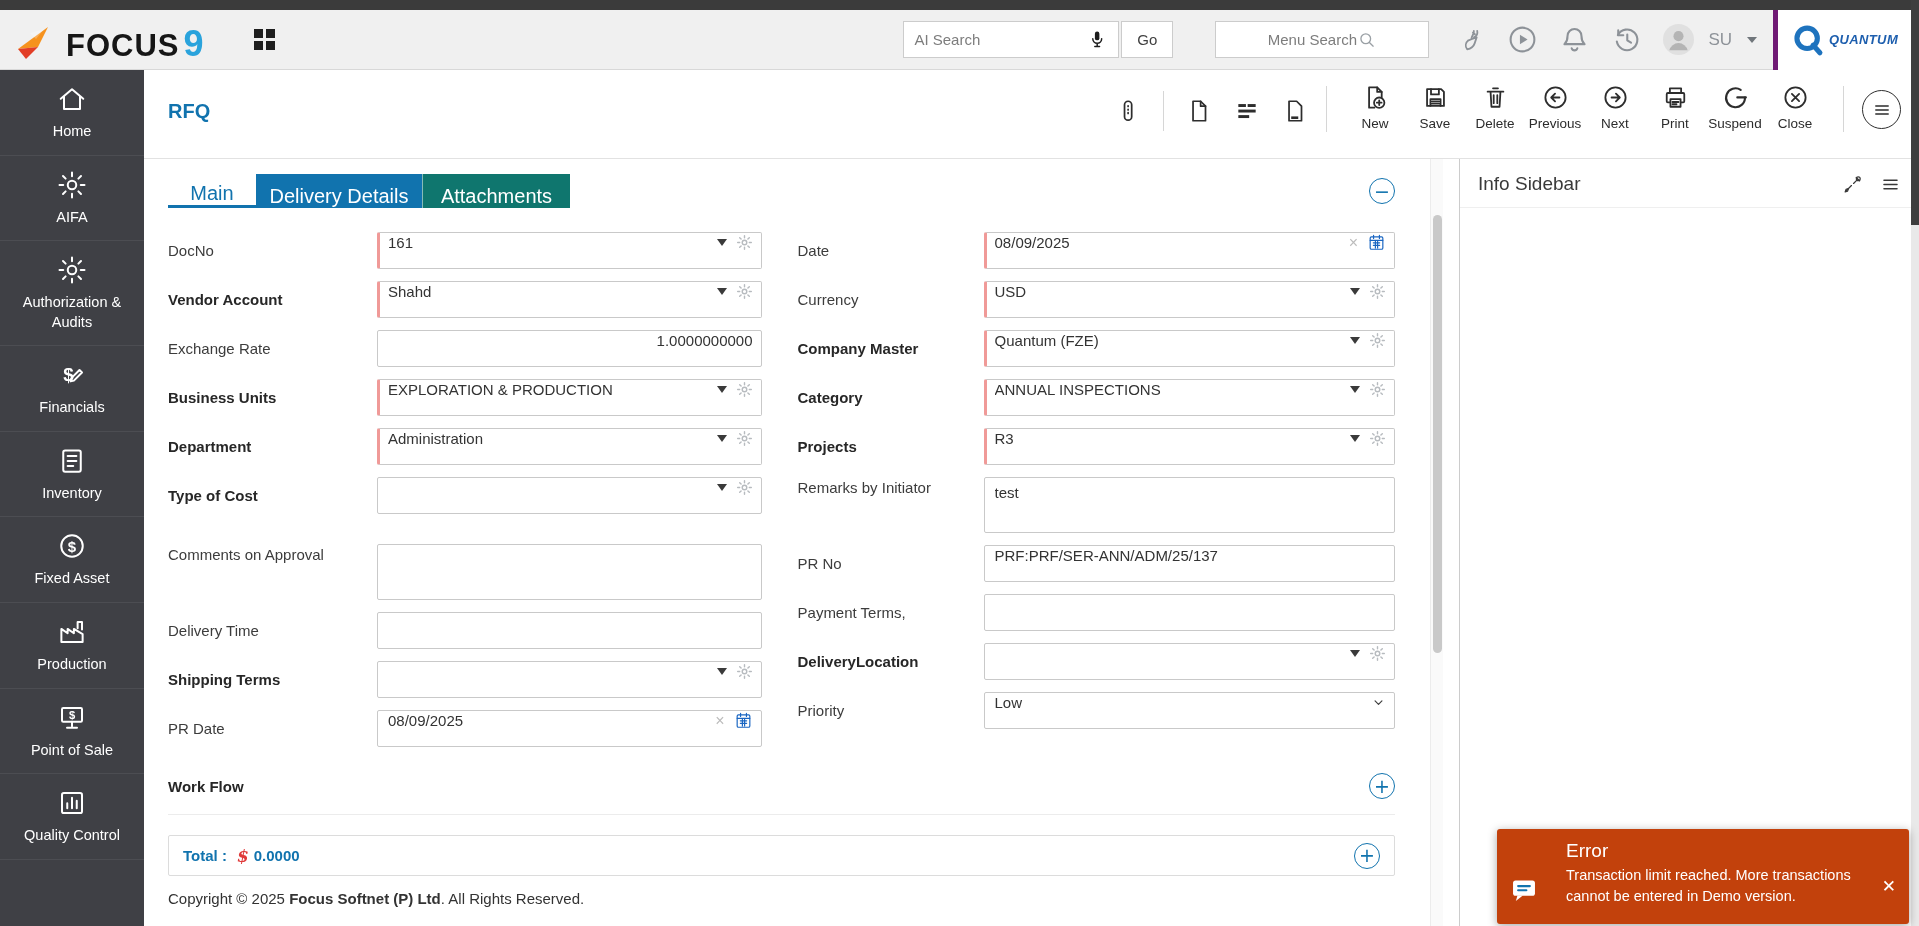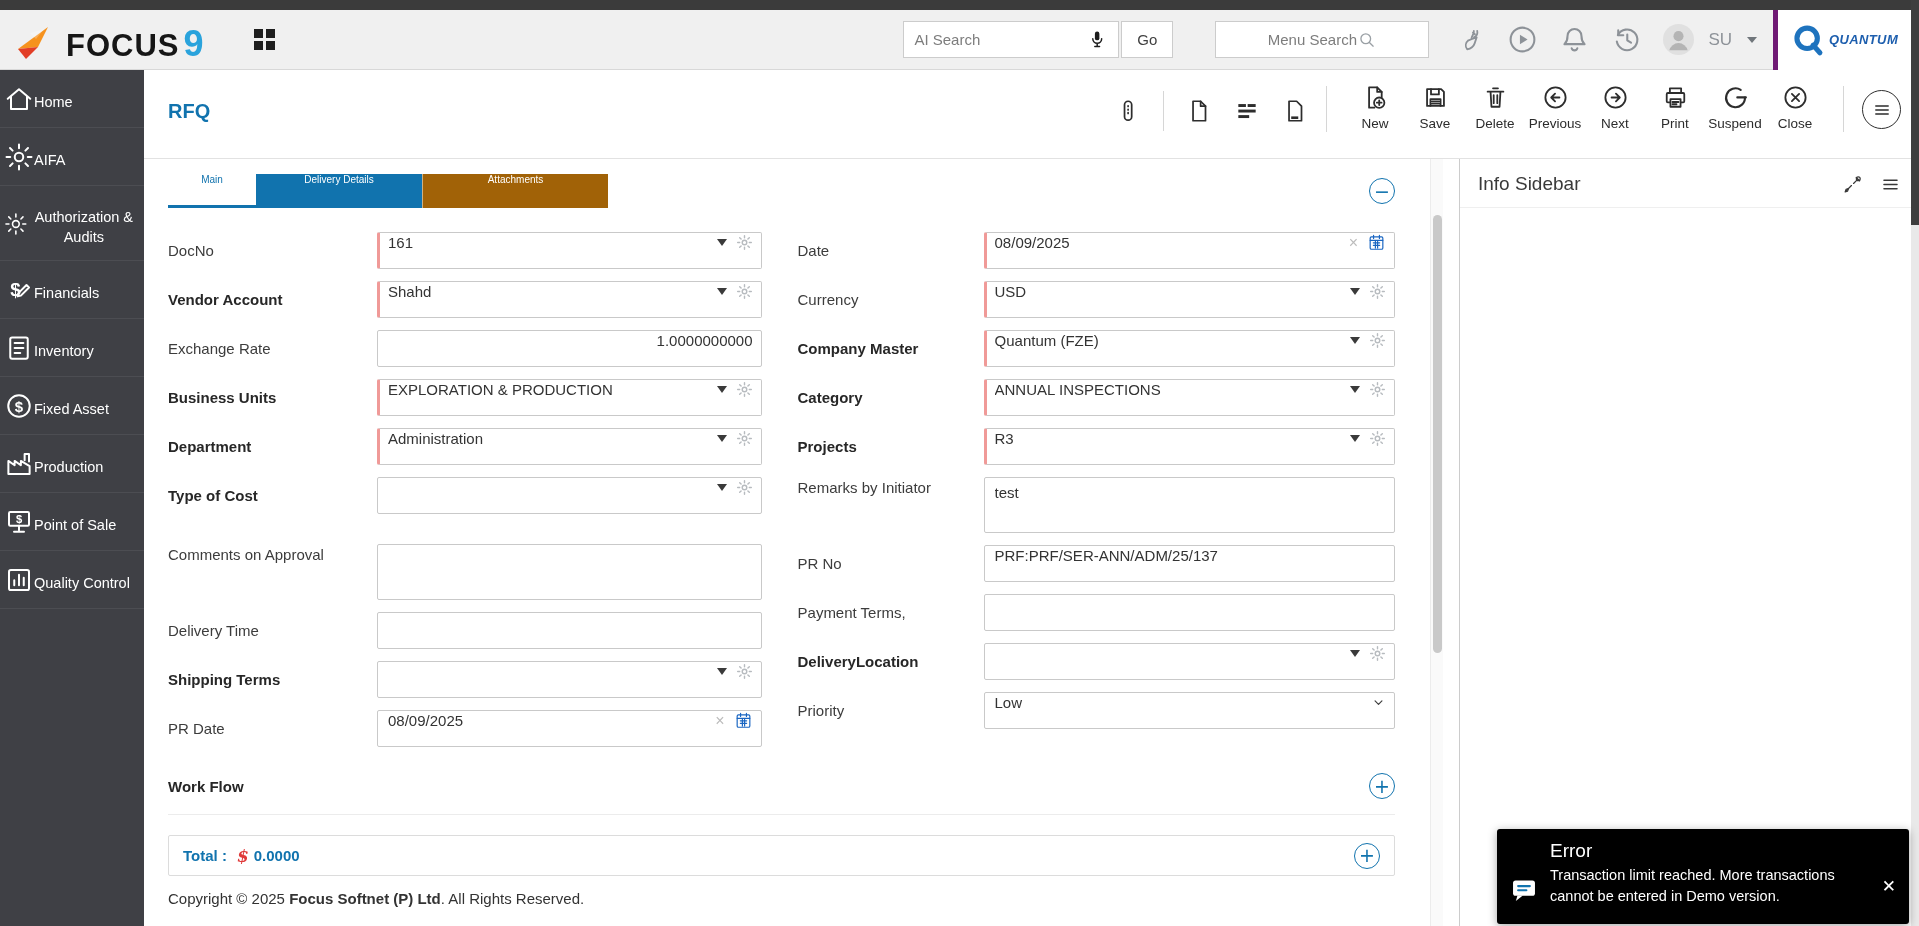--- a/index.html
+++ b/index.html
@@ -26,21 +26,21 @@
   .avatar{width:31px;height:31px;border-radius:50%;background:#e0e0e0;color:#b4b4b4;overflow:hidden;cursor:pointer}
   .su{color:#8d9298;font-size:17px;margin-left:-7px}
   .caret-down{width:0;height:0;border-left:5px solid transparent;border-right:5px solid transparent;border-top:6px solid #70767b;margin-left:-6px;cursor:pointer}
   .quantum{width:138px;height:60px;background:#fff;border-left:5px solid #701a75;display:flex;align-items:center;justify-content:center;gap:4px;margin-left:16px}
   .qmark{width:34px;height:34px}
   .qtext{font-size:13px;font-weight:800;font-style:italic;color:#1e5fae;letter-spacing:.4px}
 
   
   .page{display:flex;height:856px}
   .sidebar{width:144px;background:#3f4045;color:#fff;overflow:hidden;flex-shrink:0}
-  .sb-item{display:flex;align-items:center;padding:14px 4px 13px;border-bottom:1px solid rgba(255,255,255,.07);cursor:pointer}
+  .sb-item{display:flex;flex-direction:column;align-items:center;padding:14px 4px 13px;border-bottom:1px solid rgba(255,255,255,.07);cursor:pointer}
   .sb-icon{width:30px;height:30px;color:#fff}
   .sb-label{margin-top:8px;font-size:14.5px;text-align:center;line-height:1.35}
   .main{flex:1;display:flex;flex-direction:column;min-width:0}
 
   
   .toolbar{height:89px;background:#fff;border-bottom:1px solid #e2e2e2;display:flex;align-items:flex-start}
   .rfq{color:#1173ae;font-size:20px;font-weight:700;margin:30px 0 0 24px}
   .tb-right{margin-left:auto;display:flex;align-items:flex-start;padding-top:14px}
   .tbu{display:flex;align-items:center;gap:22px;padding-top:7px}
   .tbi{width:26px;height:26px;color:#2d2d2d;cursor:pointer}
@@ -50,24 +50,24 @@
   .tb-lbl{font-size:13.5px;color:#2c2c2c;margin-top:5px;white-space:nowrap}
   .menu-circle{width:39px;height:39px;border:1.7px solid #2e2e2e;border-radius:50%;display:flex;align-items:center;justify-content:center;margin:6px 18px 0 0;cursor:pointer}
   .menu-circle .tbi{width:20px;height:20px}
 
   
   .content{flex:1;display:flex;min-height:0}
   .form-wrap{flex:1;position:relative;padding:15px 64px 0 24px;min-width:0;background:#fff}
   .vscroll{position:absolute;top:0;right:16px;width:13px;height:100%;background:#fafafa;border-left:1px solid #ececec;cursor:pointer}
   .vthumb{position:absolute;top:56px;left:2px;width:9px;height:438px;background:#c9c9c9;border-radius:5px}
   .tabs-row{display:flex;align-items:center}
-  .tab{height:34px;display:flex;align-items:flex-start;justify-content:center;font-size:10px;cursor:pointer}
+  .tab{height:34px;display:flex;align-items:flex-end;justify-content:center;font-size:20px;cursor:pointer}
   .tab.active{width:88px;color:#1173ae;background:#fff;border-bottom:3px solid #1173ae}
   .tab.b1{width:166px;background:#1173ae;color:#fff}
-  .tab.b2{width:186px;background:#a16207;color:#fff;border-left:1px solid rgba(255,255,255,.5)}
+  .tab.b2{width:148px;background:#0f766e;color:#fff;border-left:1px solid rgba(255,255,255,.5)}
   .circle-btn{width:26px;height:26px;border:1px solid #1173ae;color:#1173ae;border-radius:50%;display:flex;align-items:center;justify-content:center;font-size:19px;line-height:1;cursor:pointer;flex-shrink:0;font-family:"DejaVu Sans",sans-serif}
   .tabs-row .circle-btn{margin-left:auto}
 
   .form-grid{display:flex;gap:36px;margin-top:24px}
   .col{display:flex;flex-direction:column}
   .col.left{width:601px}
   .col.right{width:605px}
   .frow{display:flex;align-items:center;margin-bottom:12px}
   .frow.ta{align-items:flex-start}
   .lbl{font-size:15px;color:#3c3c3c;line-height:1.4;padding-right:18px}
@@ -95,21 +95,21 @@
   .total-bar .circle-btn{margin-left:auto}
   .footer{margin-top:14px;font-size:15px;color:#333}
 
   .infobar{width:460px;border-left:1px solid #ccc;background:#fff;flex-shrink:0}
   .info-head{display:flex;align-items:center;padding:14px 18px 12px;border-bottom:1px solid #efefef}
   .info-title{font-size:19px;color:#3a3a3a}
   .info-icons{margin-left:auto;display:flex;gap:17px;color:#393939;align-items:center}
   .iicon{width:21px;height:21px;cursor:pointer}
 
   
-  .toast{position:fixed;right:10px;bottom:2px;width:412px;background:#000000;color:#fff;border-radius:3px;box-shadow:0 2px 10px rgba(0,0,0,.35);padding:11px 42px 16px 53px;z-index:10}
+  .toast{position:fixed;right:10px;bottom:2px;width:412px;background:#c2410c;color:#fff;border-radius:3px;box-shadow:0 2px 10px rgba(0,0,0,.35);padding:11px 42px 16px 69px;z-index:10}
   .toast-title{font-size:19px;font-weight:500;margin-bottom:3px}
   .toast-msg{font-size:14.5px;line-height:1.5;max-width:308px}
   .toast-icon{position:absolute;left:13px;top:47px;width:28px;height:28px}
   .toast-close{position:absolute;right:13px;top:49px;font-size:17px;cursor:pointer;line-height:1}
 
   
   .winscroll{position:fixed;right:0;top:0;width:8px;height:100%;background:#e9e9e9;z-index:5}
   .winthumb{position:absolute;top:0;right:0;width:8px;height:225px;background:#3e3e3e}
 </style>
 </head>

